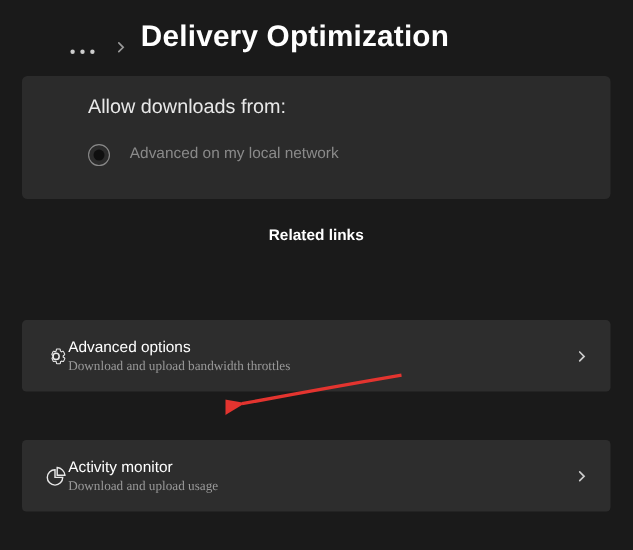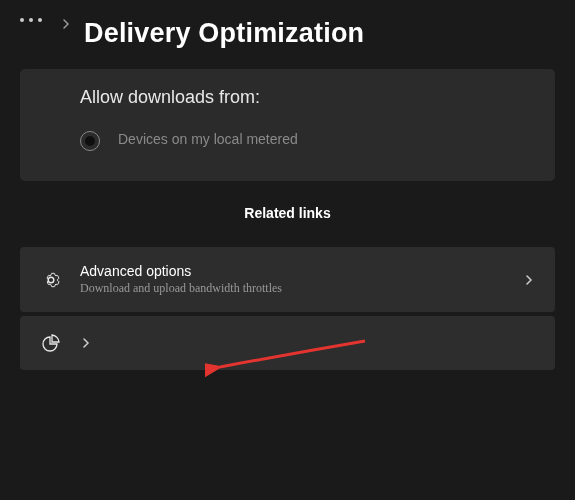--- a/index.html
+++ b/index.html
@@ -6,23 +6,24 @@
     body {
       width: 575px;
       height: 500px;
       background: #1a1a1a;
       font-family: 'Segoe UI', -apple-system, sans-serif;
       color: #fff;
       overflow: hidden;
     }
     .header {
       display: flex;
-      align-items: flex-start;
+      align-items: flex-end;
       padding: 18px 4px 20px 20px;
       gap: 12px;
+      margin-left: 44px;
     }
     .dots {
       display: flex;
       gap: 5px;
       align-items: center;
       padding-right: 6px;
     }
     .dot {
       width: 4px;
       height: 4px;
@@ -114,23 +115,23 @@
     .link {
       font-size: 14px;
       color: #5bc3d4;
     }
     .list-item {
       background: #2d2d2d;
       border-radius: 4px;
       padding: 16px 20px;
       display: flex;
       align-items: center;
-      gap: 18px;
       margin-bottom: 4px;
       position: relative;
+      margin-top: 44px;
     }
     .item-icon {
       width: 22px;
       height: 22px;
       display: flex;
       align-items: center;
       justify-content: center;
       color: #e8e8e8;
       flex-shrink: 0;
     }
@@ -173,21 +174,21 @@
   <h1 class="title">Delivery Optimization</h1>
 </div>
 
 <div class="content">
   <div class="panel">
     <div class="allow-label">Allow downloads from:</div>
 
     <div class="radio-row">
       <div class="radio-outer selected"></div>
       <div class="radio-text">
-        <div class="radio-label">Devices on my local metered</div>
+        <div class="radio-label">Advanced on my local network</div>
       </div>
     </div>
 
   </div>
 
   <div class="links-row">
     <span class="links-label">Related links</span>
   </div>
 
   <div class="list-item">
@@ -207,20 +208,24 @@
         </svg>
     </div>
   </div>
 
   <div class="list-item">
     <div class="item-icon">
       <svg width="20" height="20" viewBox="0 0 20 20">
         <path d="M11 2 A8 8 0 0 1 18 9 L11 9 Z" fill="none" stroke="#e8e8e8" stroke-width="1.3"></path>
         <path d="M9 4 A7 7 0 1 0 16 11 L9 11 Z" fill="none" stroke="#e8e8e8" stroke-width="1.3"></path>
       </svg>
+    </div>
+    <div class="item-text">
+      <div class="item-title">Activity monitor</div>
+      <div class="item-subtitle">Download and upload usage</div>
     </div>
     <div class="item-chevron">
       <svg width="12" height="12" viewBox="0 0 12 12">
           <path d="M4 2 L8 6 L4 10" stroke="#ccc" stroke-width="1.5" fill="none" stroke-linecap="round"></path>
         </svg>
     </div>
   </div>
 </div>
 
 <svg class="arrow-overlay" style="left:205px; top:335px;" width="170" height="45">

